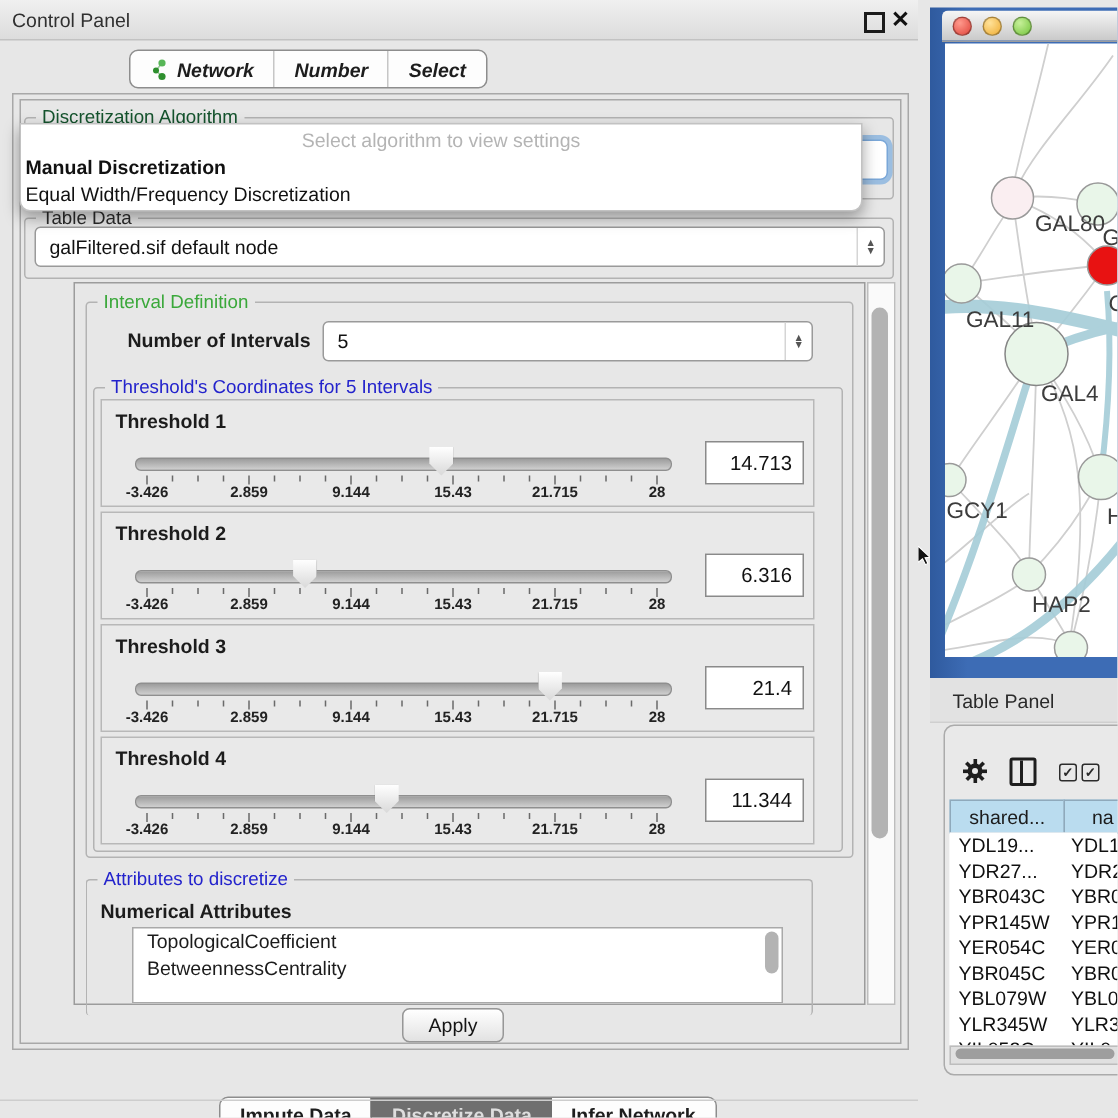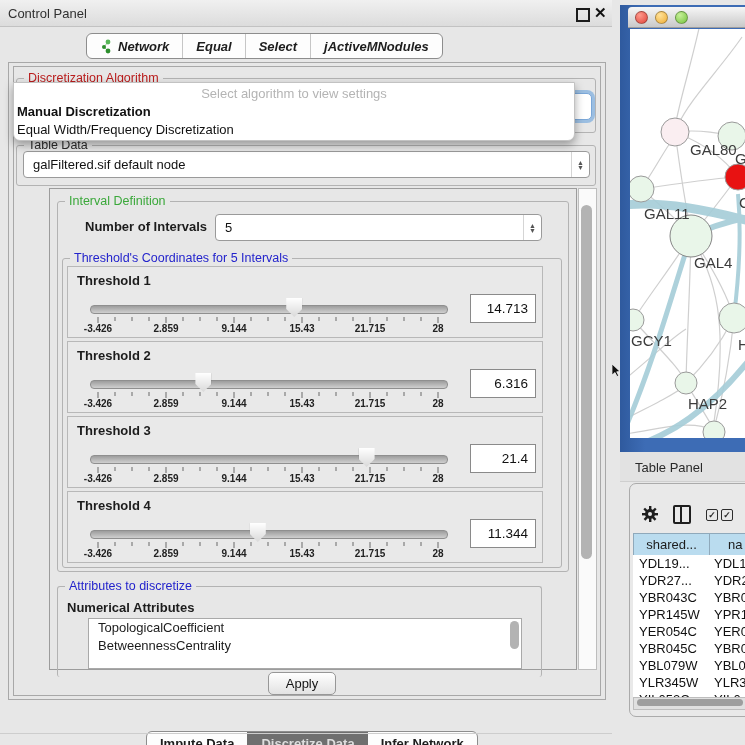--- a/index.html
+++ b/index.html
@@ -90,35 +90,32 @@
     <svg width="13" height="15" style="margin-right:5px">
       <line x1="8" y1="3" x2="4" y2="8" stroke="#9bc79b" stroke-width="1"></line>
       <line x1="4" y1="8" x2="8" y2="12" stroke="#9bc79b" stroke-width="1"></line>
       <circle cx="8" cy="3" r="2.4" fill="#57b657"></circle>
       <circle cx="4" cy="8" r="2" fill="#2e8f2e"></circle>
       <circle cx="8" cy="12" r="2.4" fill="#2e8f2e"></circle>
     </svg>
     <span>Network</span>
   </div>
   <div class="s">
-      <span>Equal</span>
+      <span>Number</span>
     </div>
   <div class="s">
       <span>Select</span>
     </div>
-  <div class="s">
-      <span>jActiveMNodules</span>
-    </div>
 </div>
 
 <div class="abs panelborder" style="left:8px;top:62px;width:596px;height:636px;"></div>
 <div class="abs panelborder" style="left:13px;top:66px;width:586px;height:628px;"></div>
 
 <div class="abs group" style="left:16px;top:78px;width:578px;height:53px;">
-  <span class="gtitle" style="color:#b91c1c;">Discretization Algorithm</span>
+  <span class="gtitle" style="color:#14532d;">Discretization Algorithm</span>
 </div>
 <div class="abs focusring"></div>
 
 <div class="abs popup">
   <span class="ph">Select algorithm to view settings</span>
   <span class="it b">Manual Discretization</span>
   <span class="it">Equal Width/Frequency Discretization</span>
 </div>
 
 <div class="abs group" style="left:16px;top:145px;width:578px;height:39px;">

